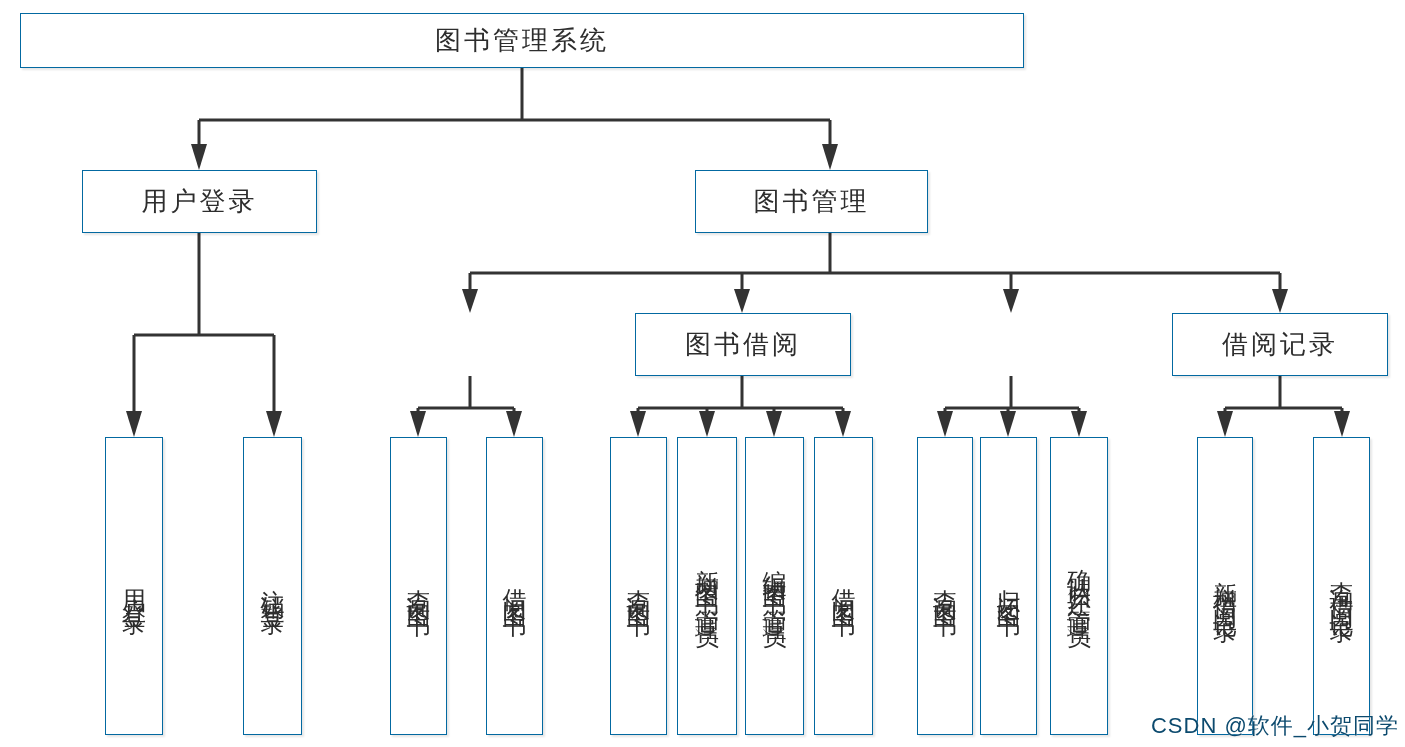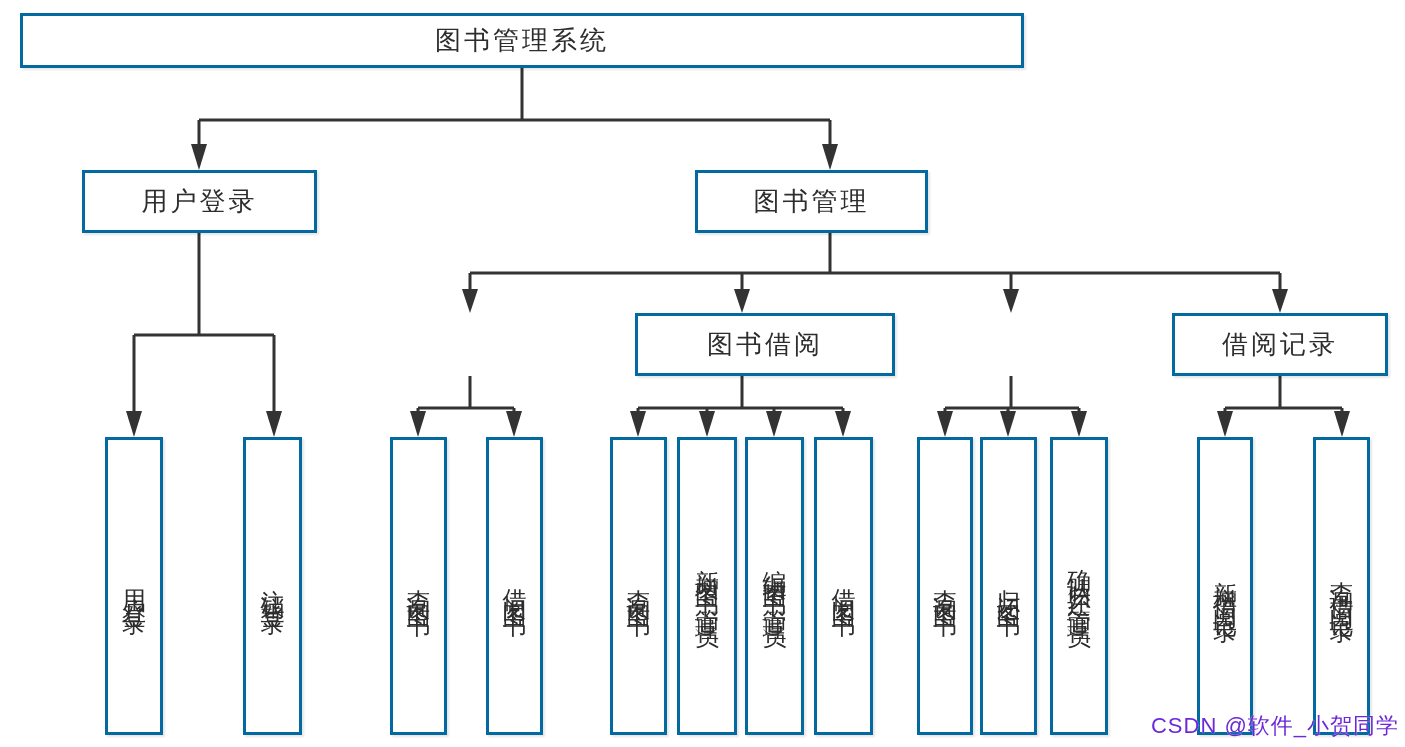--- a/index.html
+++ b/index.html
@@ -8,21 +8,21 @@
     width:1405px;height:747px;
     background:#ffffff;
     font-family:"Liberation Sans","DejaVu Sans",sans-serif;
     color:#2d2d2d;
     overflow:hidden;
   }
   svg.connectors{position:absolute;left:0;top:0;width:1405px;height:747px;}
   .node{
     position:absolute;
     background:#ffffff;
-    border:3px solid #0369a1;
+    border:1px solid #0369a1;
     box-sizing:border-box;
     display:flex;align-items:center;justify-content:center;
     box-shadow:2px 2px 2px rgba(0,0,0,0.10);
   }
   .node.h .lbl{
     font-size:26px;
     letter-spacing:3px;
     white-space:nowrap;
     color:#2d2d2d;
   }
@@ -32,21 +32,21 @@
     font-size:24px;
     line-height:1;
     letter-spacing:8px;
     color:#2d2d2d;
   }
   .watermark{
     position:absolute;
     right:6px;bottom:6px;
     font-size:22px;
     letter-spacing:1px;
-    color:#6d28d9;
+    color:#0c4a6e;
     text-shadow:0 0 1px #ffffff;
     z-index:10;
     white-space:nowrap;
   }
 </style>
 </head>
 <body>
 
 <div class="canvas">
 
@@ -97,21 +97,21 @@
     <span class="lbl">图书管理系统</span>
   </div>
 
   <div class="node h" style="left:82px;top:170px;width:235px;height:63px">
     <span class="lbl">用户登录</span>
   </div>
   <div class="node h" style="left:695px;top:170px;width:233px;height:63px">
     <span class="lbl">图书管理</span>
   </div>
 
-  <div class="node h" style="left:635px;top:313px;width:260px;height:63px">
+  <div class="node h" style="left:635px;top:313px;width:216px;height:63px">
     <span class="lbl">图书借阅</span>
   </div>
   <div class="node h" style="left:1172px;top:313px;width:216px;height:63px">
     <span class="lbl">借阅记录</span>
   </div>
 
   <div class="node v" style="left:105px;top:437px;width:58px;height:298px">
     <span class="lbl">用户登录</span>
   </div>
   <div class="node v" style="left:243px;top:437px;width:59px;height:298px">

